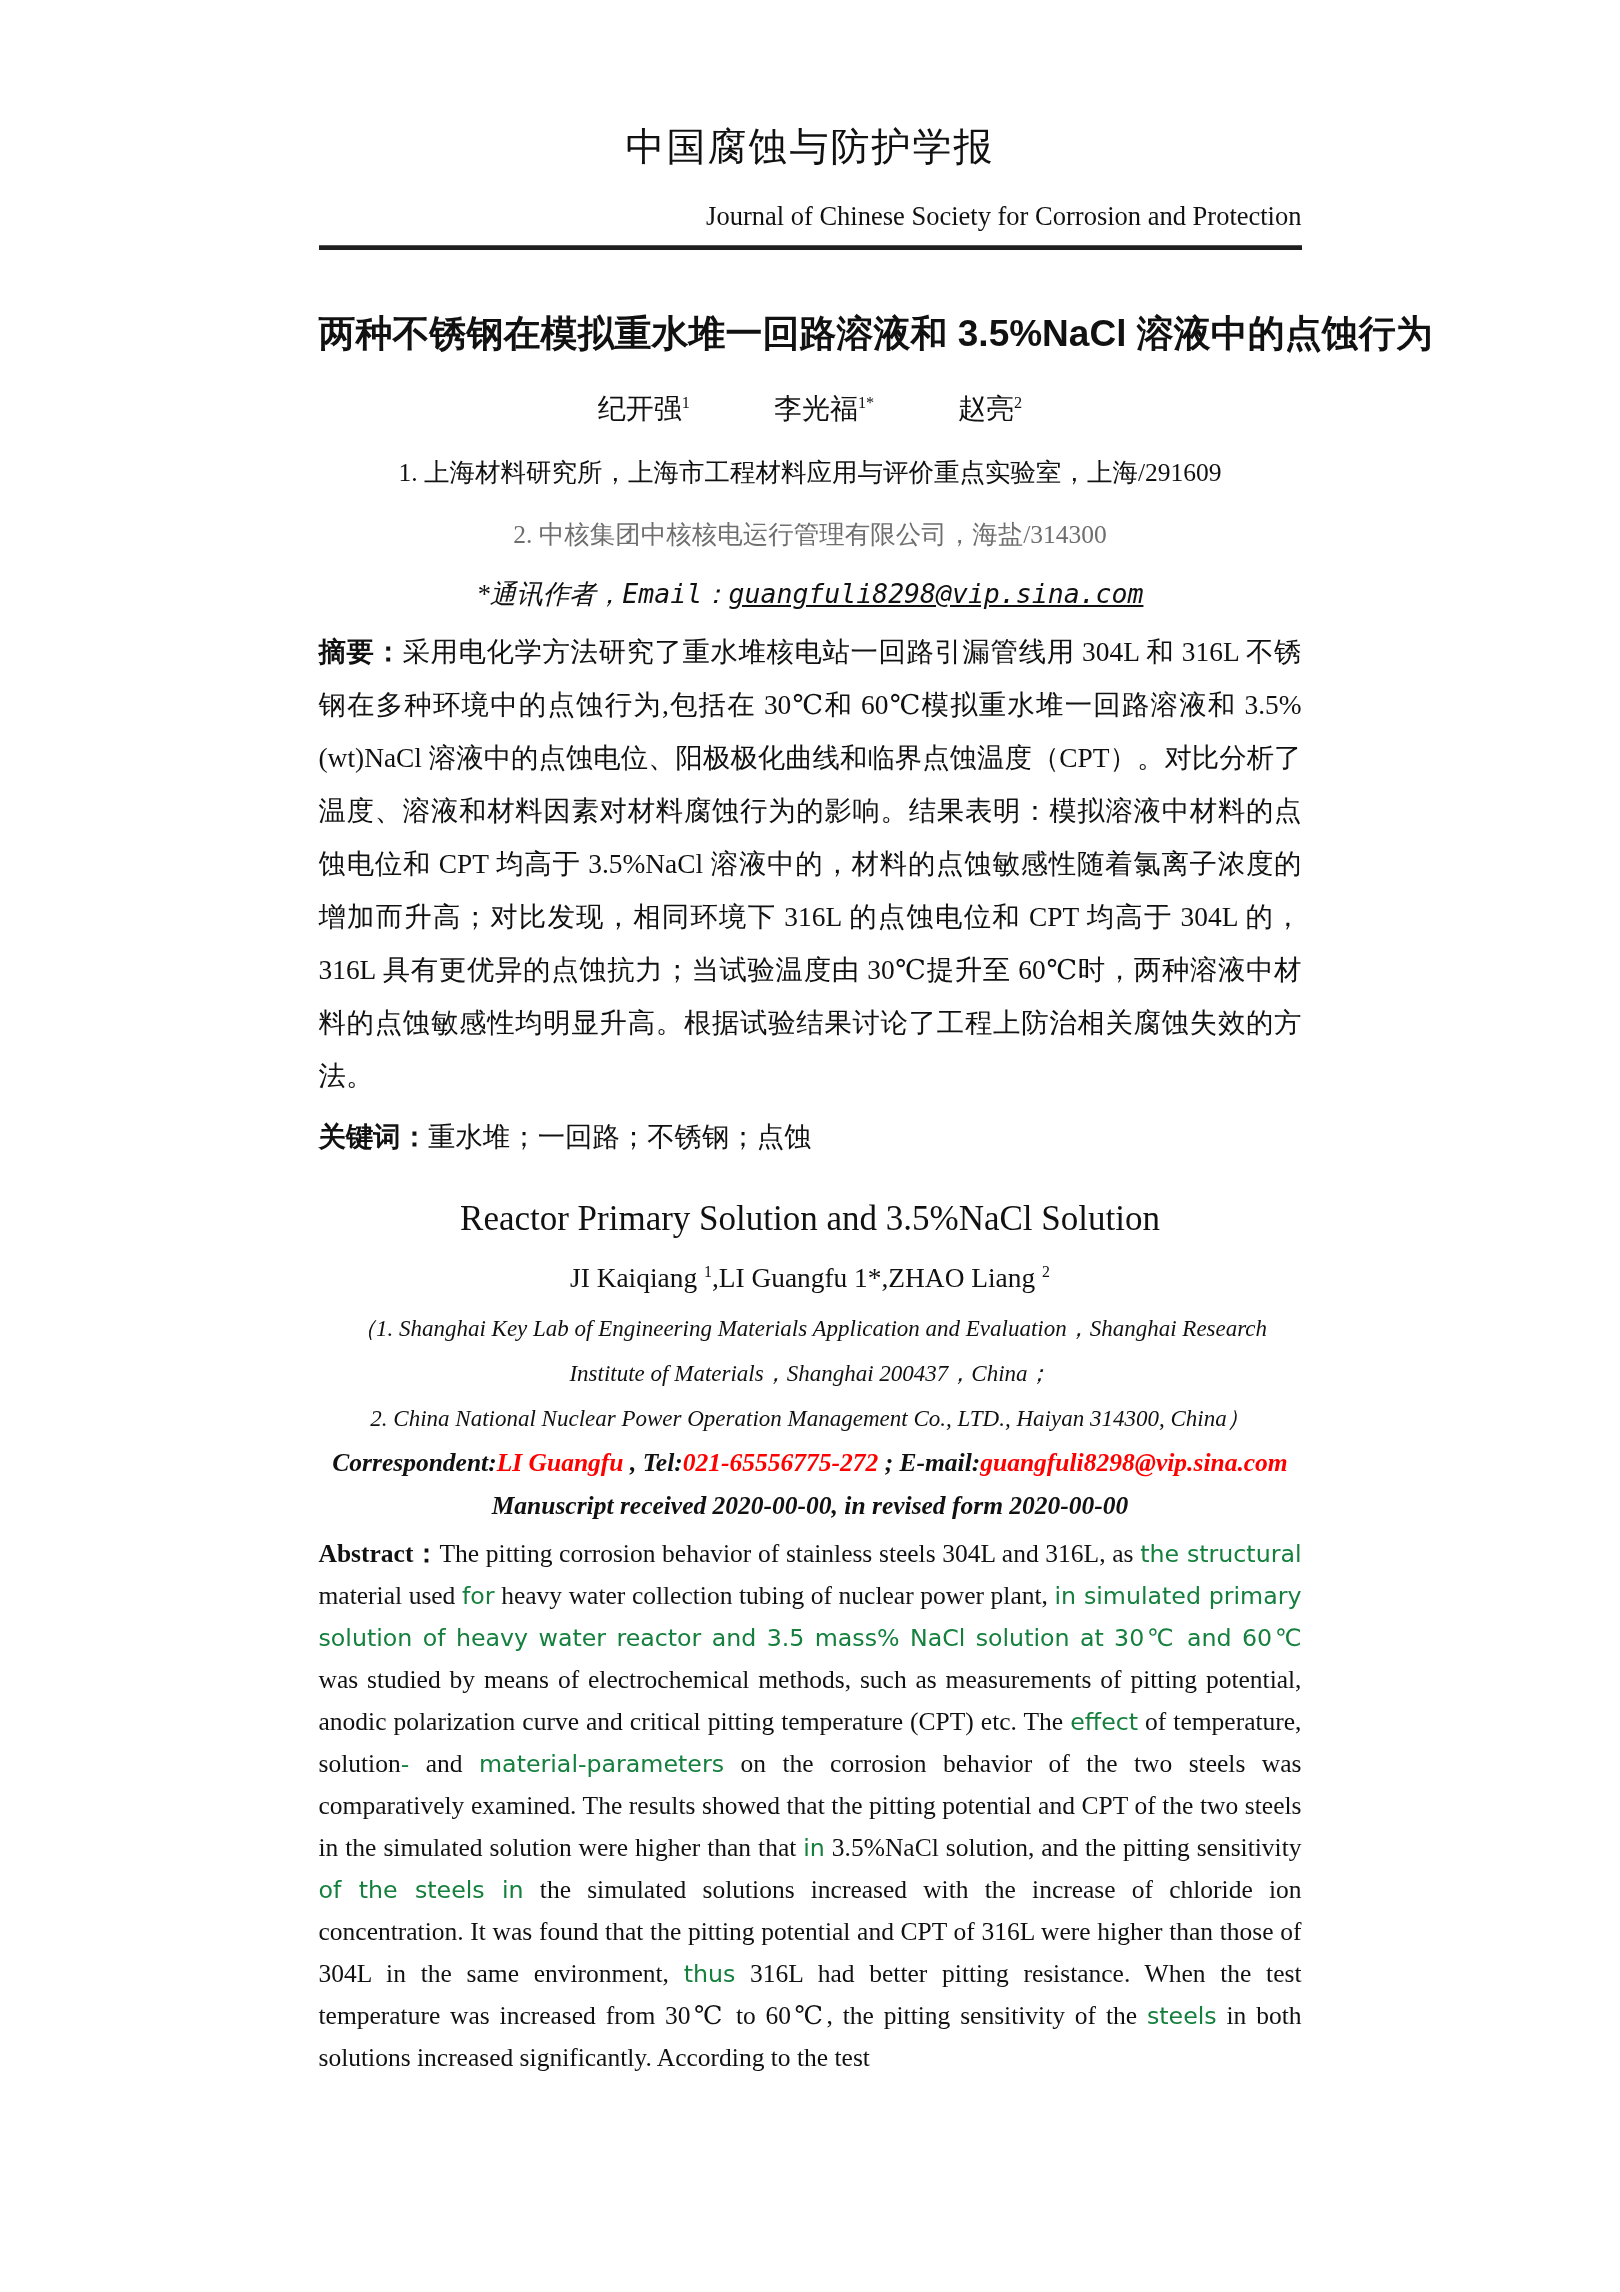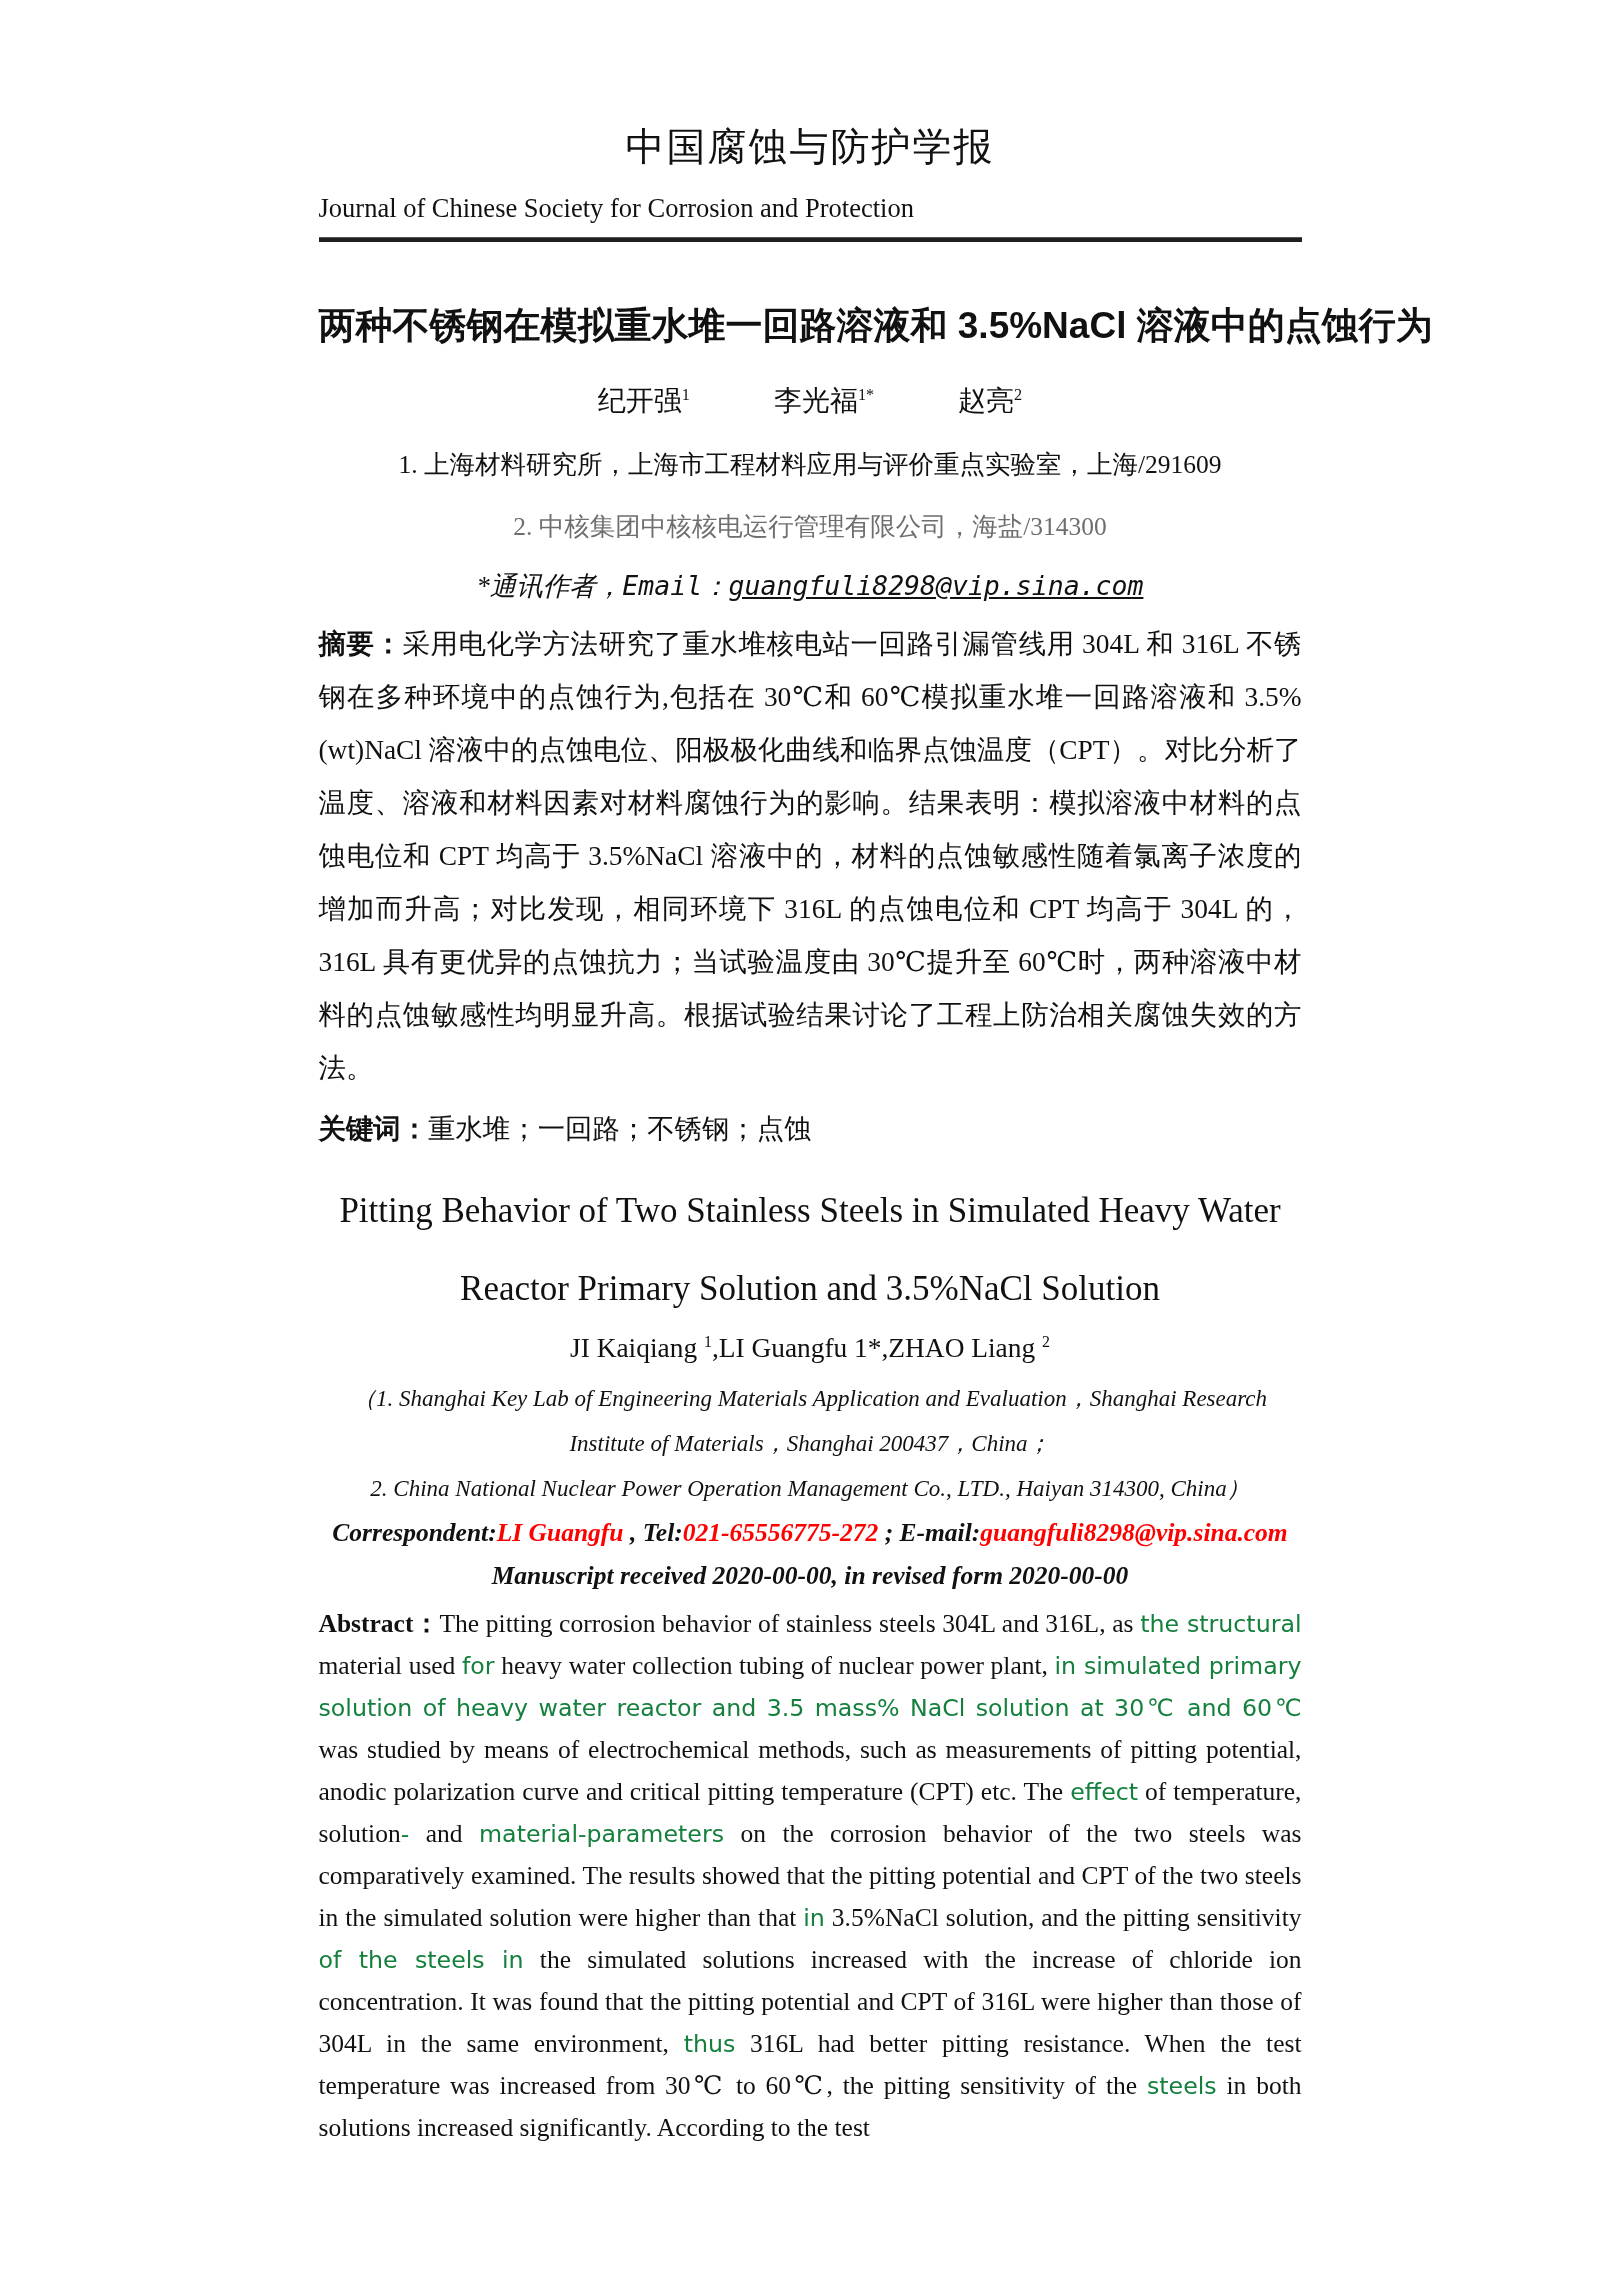--- a/index.html
+++ b/index.html
@@ -18,24 +18,24 @@
   }
   
   .jt-zh{
     text-align:center;
     font-size:39px;
     line-height:39px;
     letter-spacing:2px;
     font-family:"Liberation Serif","DejaVu Serif",serif;
   }
   .jt-en{
-    text-align:left;
+    text-align:right;
     font-size:26.5px;
     line-height:26.5px;
-    margin-top:29px;
+    margin-top:37px;
   }
   .rule{
     margin-top:15.7px;
     height:3.9px;
     background:#1f1f1f;
     border-top:1px solid #555;
   }
   
   .title-zh{
     margin:59px 0 0 0;
@@ -150,21 +150,20 @@
 
   <div class="aff-zh">1. 上海材料研究所，上海市工程材料应用与评价重点实验室，上海/291609</div>
   <div class="aff-zh gray">2. 中核集团中核核电运行管理有限公司，海盐/314300</div>
 
   <div class="corr-zh"><span class="i">*通讯作者，</span><span class="i m">Email：</span><span class="i m u">guangfuli8298@vip.sina.com</span></div>
 
   <p class="abs-zh"><span class="b">摘要：</span><span>采用电化学方法研究了重水堆核电站一回路引漏管线用 304L 和 316L 不锈钢在多种环境中的点蚀行为,包括在 30℃和 60℃模拟重水堆一回路溶液和 3.5%(wt)NaCl 溶液中的点蚀电位、阳极极化曲线和临界点蚀温度（CPT）。对比分析了温度、溶液和材料因素对材料腐蚀行为的影响。结果表明：模拟溶液中材料的点蚀电位和 CPT 均高于 3.5%NaCl 溶液中的，材料的点蚀敏感性随着氯离子浓度的增加而升高；对比发现，相同环境下 316L 的点蚀电位和 CPT 均高于 304L 的，316L 具有更优异的点蚀抗力；当试验温度由 30℃提升至 60℃时，两种溶液中材料的点蚀敏感性均明显升高。根据试验结果讨论了工程上防治相关腐蚀失效的方法。</span></p>
 
   <p class="kw-zh"><span class="b">关键词：</span><span>重水堆；一回路；不锈钢；点蚀</span></p>
 
-  <h2 class="title-en">Pitting Behavior of Two Stainless Steels in Simulated Heavy Water</h2>
   <h2 class="title-en">Reactor Primary Solution and 3.5%NaCl Solution</h2>
 
   <div class="authors-en"><span>JI Kaiqiang </span><sup>1</sup><span>,LI Guangfu 1*,ZHAO Liang </span><sup>2</sup></div>
 
   <div class="aff-en first">（1. Shanghai Key Lab of Engineering Materials Application and Evaluation，Shanghai Research</div>
   <div class="aff-en">Institute of Materials，Shanghai 200437，China；</div>
   <div class="aff-en">2. China National Nuclear Power Operation Management Co., LTD., Haiyan 314300, China）</div>
 
   <div class="corr-en"><span>Correspondent:</span><span class="r">LI Guangfu</span><span> , Tel:</span><span class="r">021-65556775-272</span><span> ; E-mail:</span><span class="r">guangfuli8298@vip.sina.com</span></div>
 

